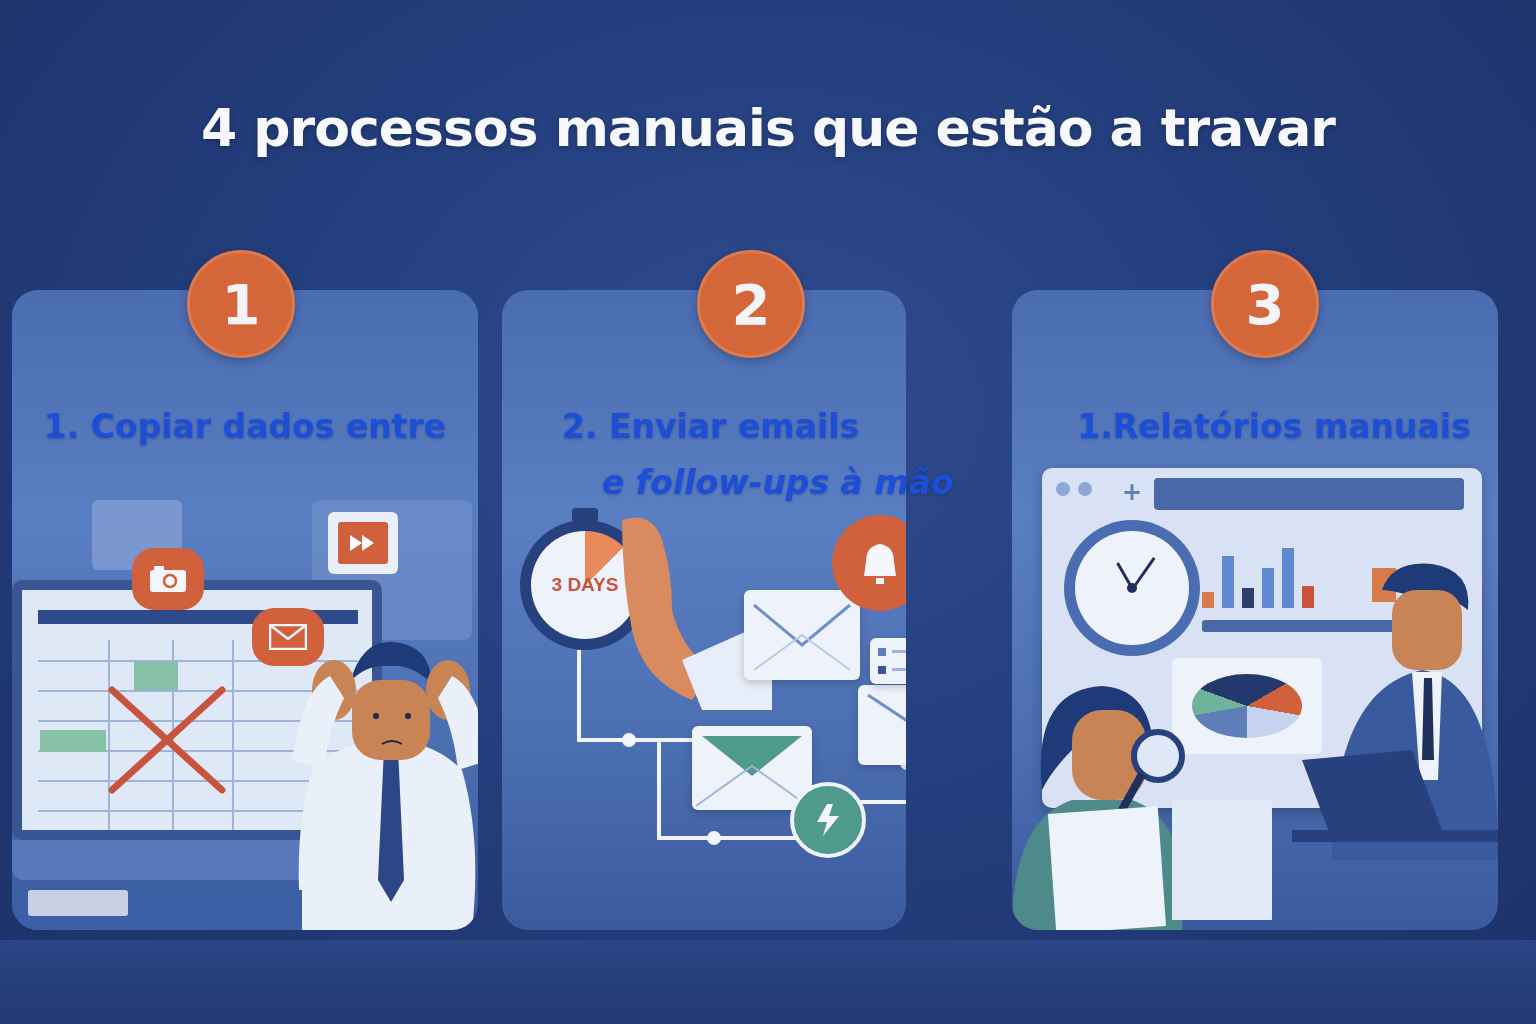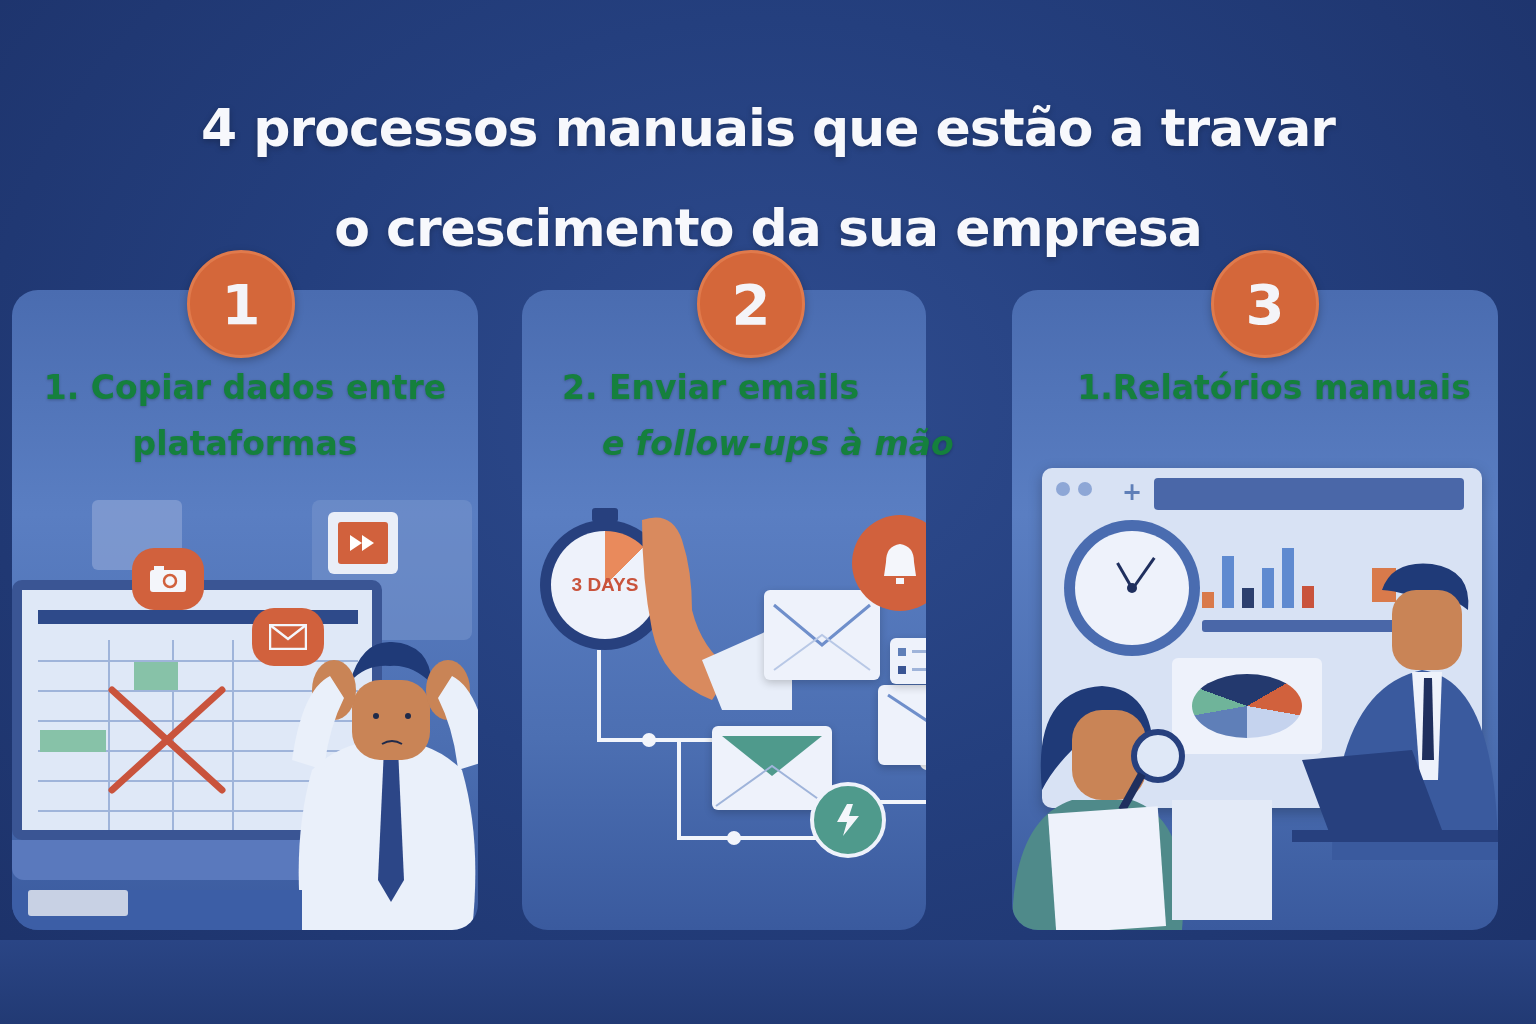--- a/index.html
+++ b/index.html
@@ -18,38 +18,38 @@
   }
   .title .line { display: block; }
 
   .panel {
     position: absolute; top: 290px; height: 640px;
     border-radius: 26px;
     background: linear-gradient(180deg, #4a6cb0 0%, #5a7ec2 35%, #4c6fb2 70%, #3a5a9e 100%);
     overflow: hidden;
   }
   .panel.p1 { left: 12px; width: 466px; }
-  .panel.p2 { left: 522px; width: 404px; }
+  .panel.p2 { left: 502px; width: 404px; }
   .panel.p3 { left: 1012px; width: 486px; }
 
   .badge {
     position: absolute; top: 250px; width: 108px; height: 108px; border-radius: 50%;
     background: #d4673a; border: 3px solid #e07a4c;
     display: flex; align-items: center; justify-content: center;
     font-size: 56px; font-weight: bold; color: #f4f4f8;
     box-shadow: 0 3px 8px rgba(0,0,0,0.25);
     z-index: 5;
   }
   .badge.b1 { left: 187px; }
   .badge.b2 { left: 697px; }
   .badge.b3 { left: 1211px; }
 
   .ptitle {
-    position: absolute; font-size: 33px; font-weight: bold; color: #15803d; line-height: 56px;
-    text-shadow: 0 1px 3px rgba(0,0,0,0.25); z-index: 5;
+    position: absolute; font-size: 33px; font-weight: bold; color: #1d4ed8; line-height: 56px;
+    text-shadow: 0 1px 3px rgba(0,0,0,0.25); z-index: 5; margin-top: 39px;
   }
   .ptitle.t1 { left: 12px; width: 466px; top: 360px; text-align: center; }
   .ptitle.t2 { left: 562px; top: 360px; }
   .ptitle.t2 .l2 { display:block; padding-left: 40px; font-style: italic; }
   .ptitle.t3 { left: 1012px; width: 524px; top: 360px; text-align: center; }
 
   
   .abs { position: absolute; }
   .sheet {
     background: #dfe8f7; border: 10px solid #3a5594; border-radius: 10px;
@@ -73,21 +73,20 @@
   .floor {
     position: absolute; left: 0; top: 940px; width: 1536px; height: 84px;
     background: linear-gradient(180deg, #2a4585 0%, #223a74 100%);
   }
 </style>
 </head>
 <body>
 
 <h1 class="title">
   <span class="line">4 processos manuais que estão a travar</span>
-  <span class="line">o crescimento da sua empresa</span>
 </h1>
 
 <div class="panel p1">
 
   <div class="abs" style="left:80px;top:210px;width:90px;height:70px;background:#8aa3d4;border-radius:6px;opacity:.7"></div>
   <div class="abs" style="left:300px;top:210px;width:160px;height:140px;background:#7592cb;border-radius:8px;opacity:.6"></div>
 
   <div class="abs sheet" style="left:0px;top:290px;width:370px;height:260px;">
     <div class="abs" style="left:16px;top:20px;width:320px;height:14px;background:#2e4a8a"></div>
     <div class="grid-line" style="left:16px;top:70px;width:320px;height:2px"></div>
@@ -264,21 +263,20 @@
   </svg>
   <div class="abs" style="left:280px;top:540px;width:206px;height:12px;background:#27407e"></div>
 </div>
 
 <div class="badge b1">1</div>
 <div class="badge b2">2</div>
 <div class="badge b3">3</div>
 
 <div class="ptitle t1">
   <span style="display:block">1. Copiar dados entre</span>
-  <span style="display:block">plataformas</span>
 </div>
 <div class="ptitle t2">
   <span style="display:block">2. Enviar emails</span>
   <span class="l2">e follow-ups à mão</span>
 </div>
 <div class="ptitle t3">
   <span style="display:block">1.Relatórios manuais</span>
 </div>
 
 <div class="floor"></div>

